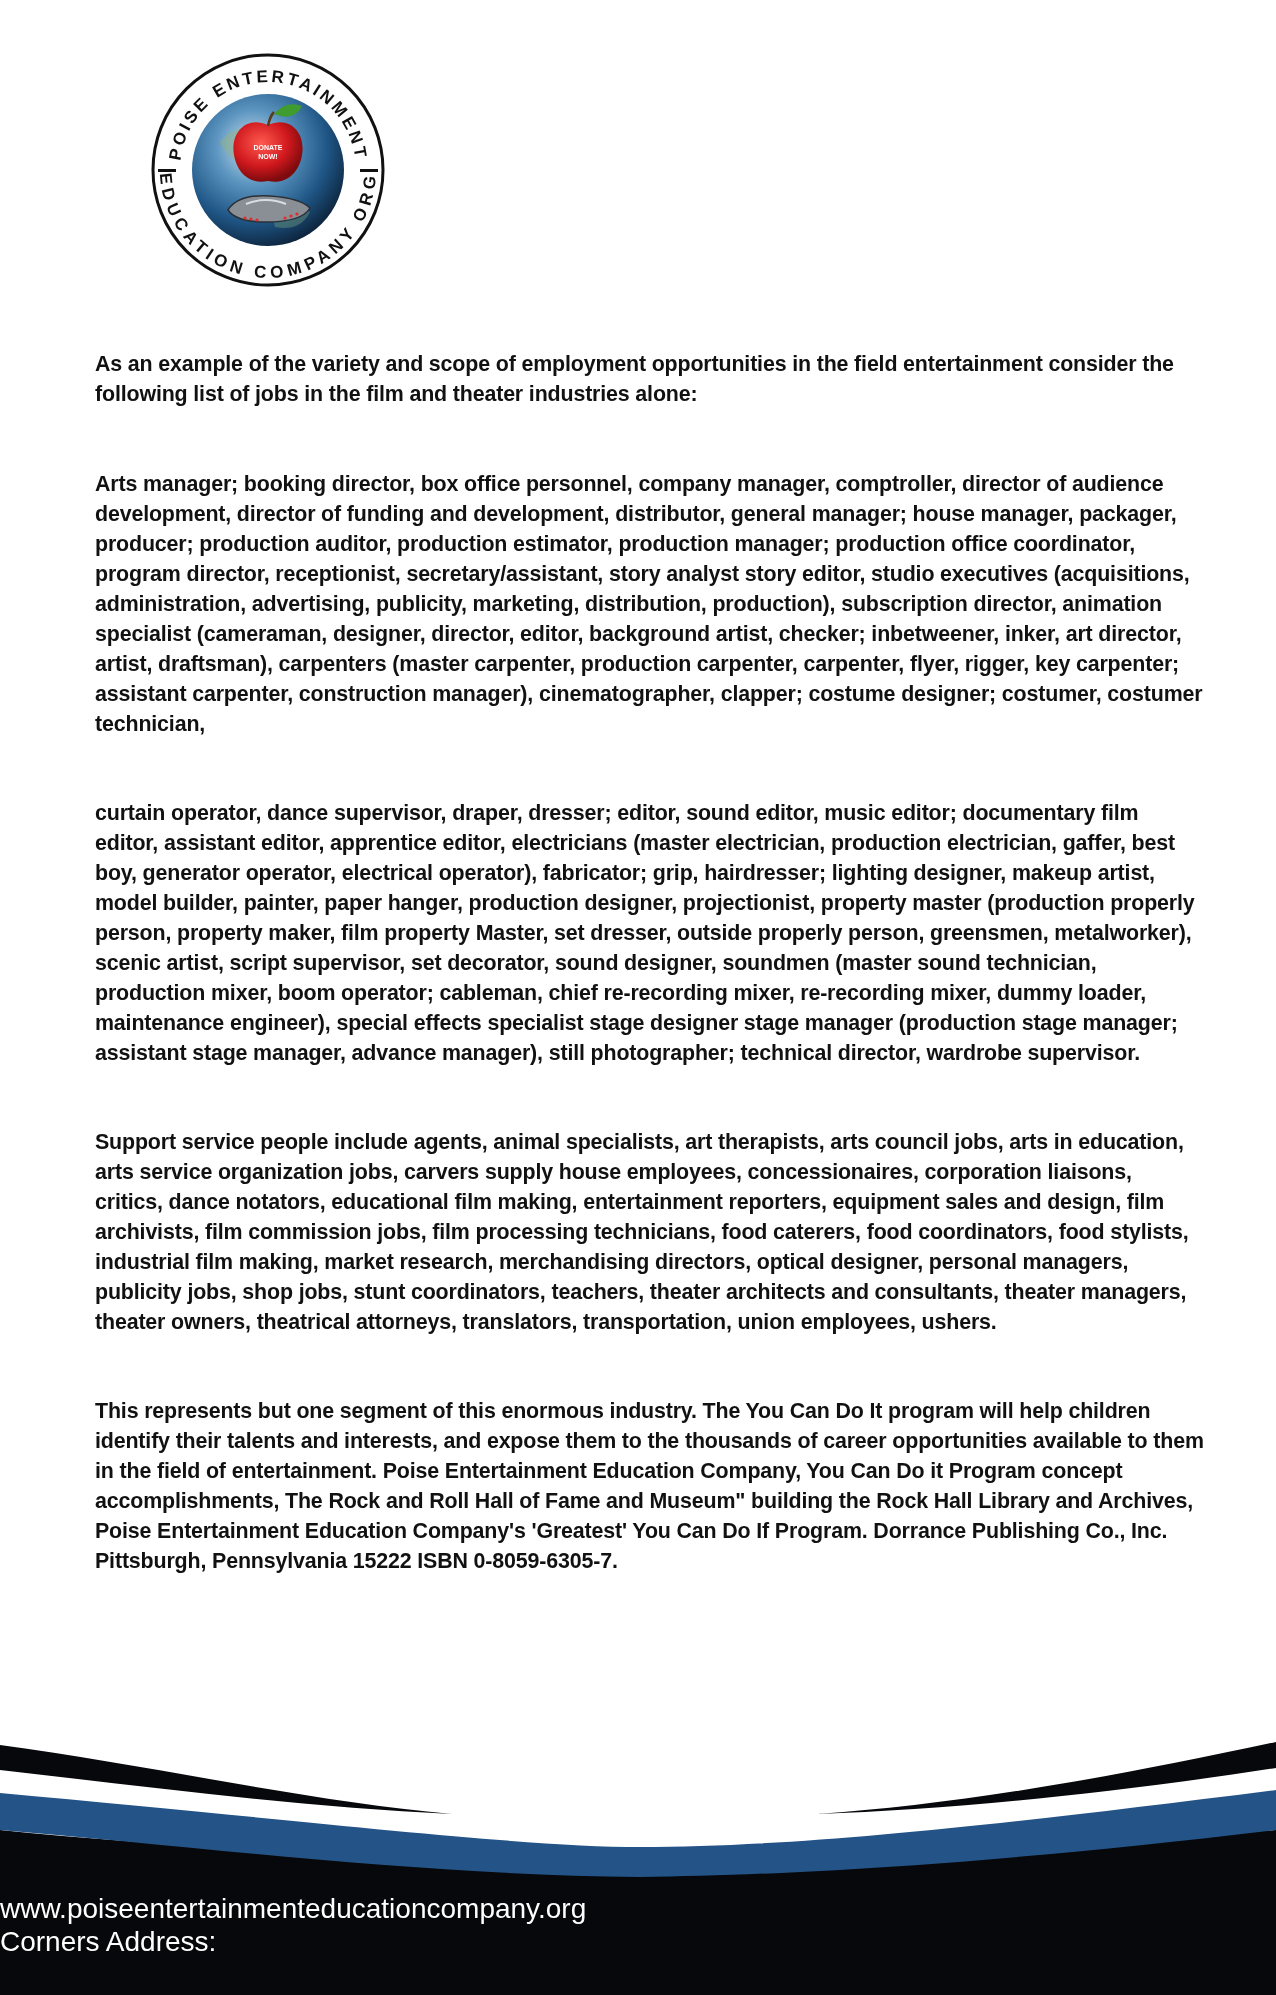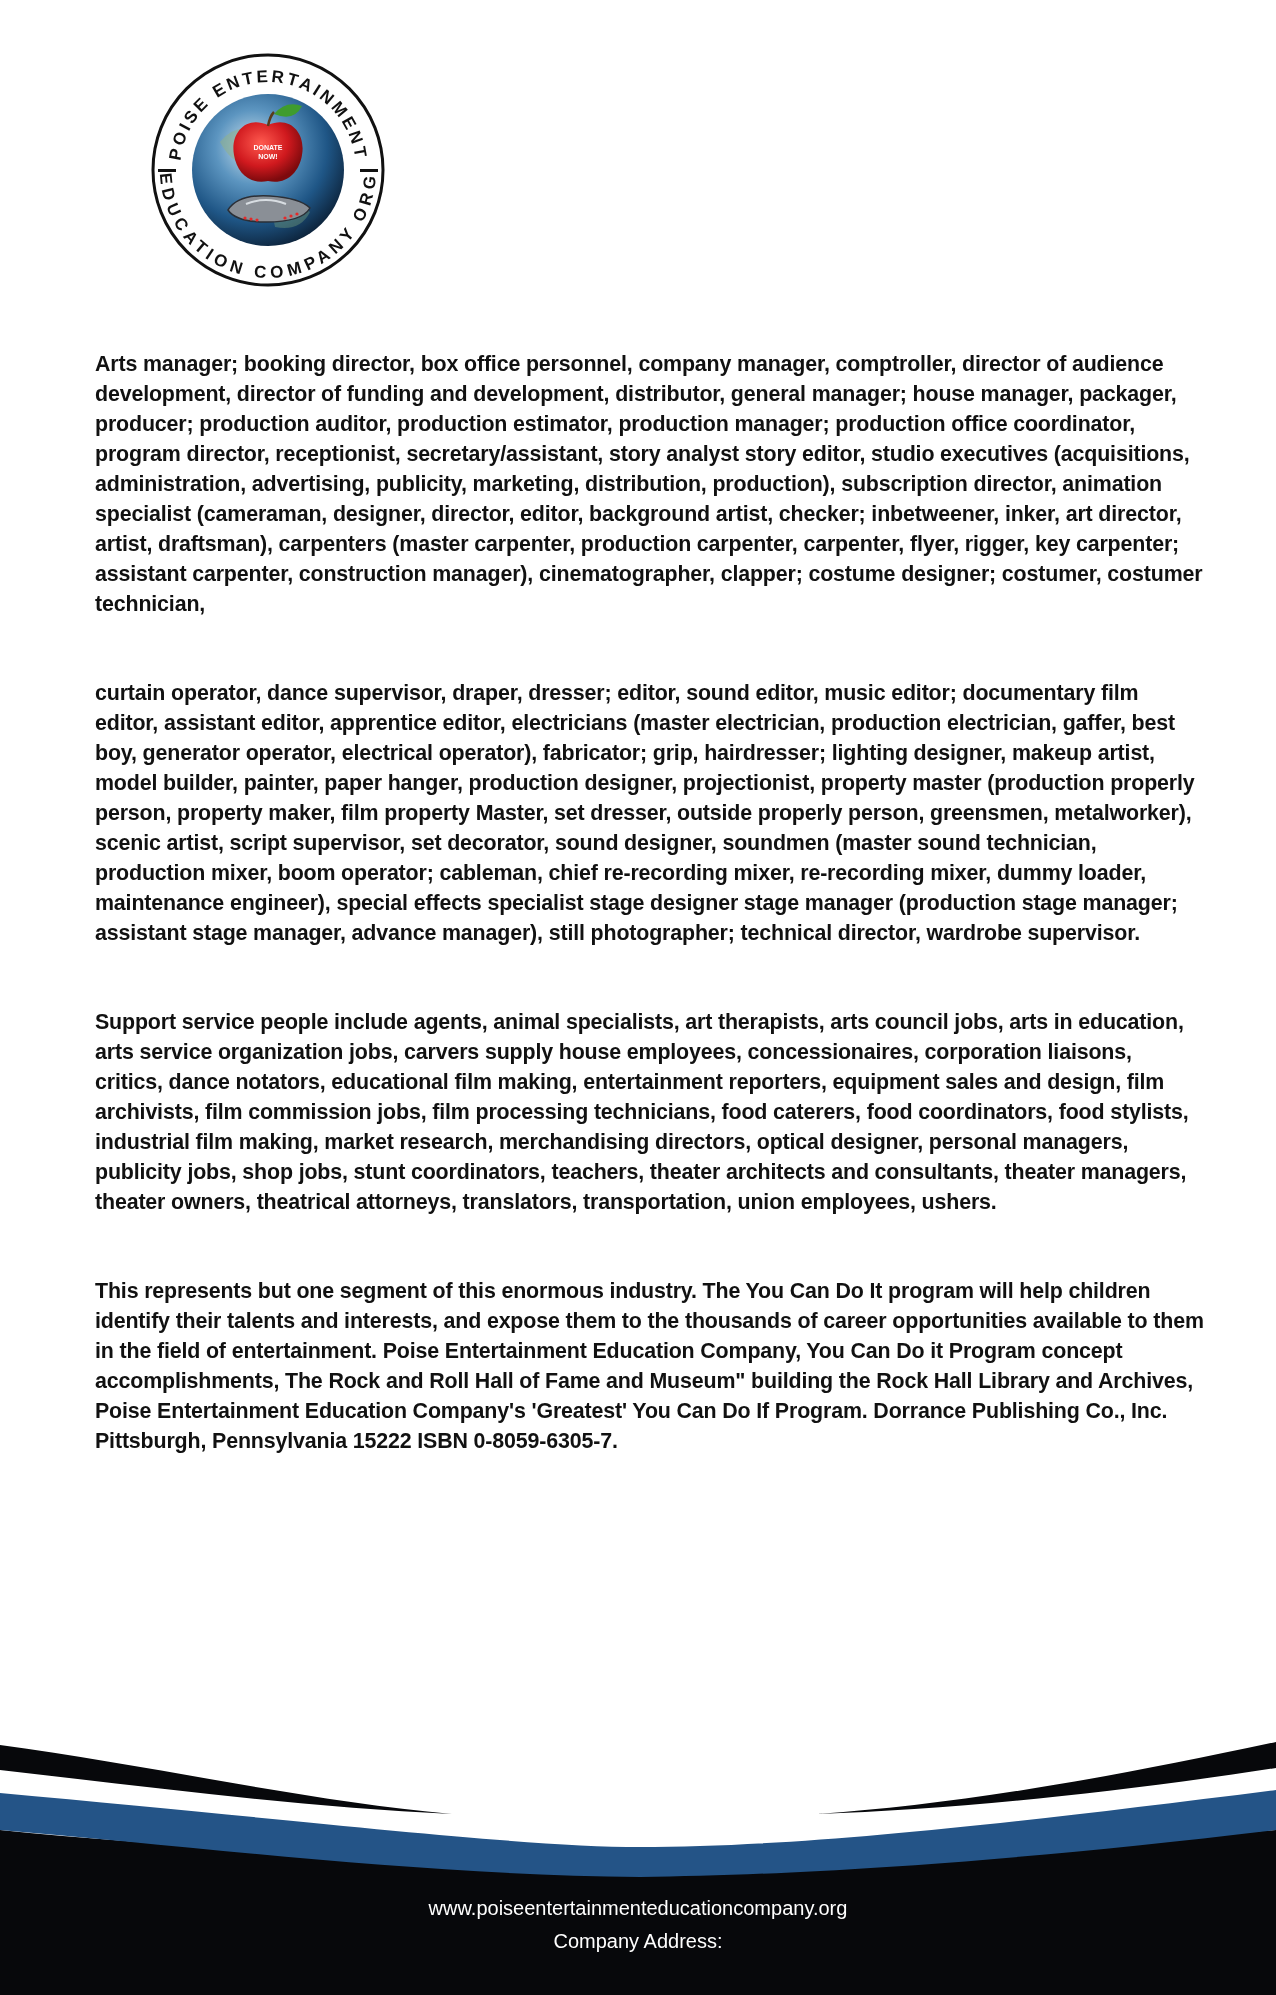--- a/index.html
+++ b/index.html
@@ -4,21 +4,21 @@
 <style>
   html, body { margin: 0; padding: 0; background: #ffffff; }
   body { width: 1276px; height: 1995px; position: relative; overflow: hidden; font-family: "Liberation Sans", "DejaVu Sans", sans-serif; }
   .logo { position: absolute; left: 150px; top: 52px; width: 236px; height: 236px; }
   .content { position: absolute; left: 95px; top: 349px; width: 1110px; color: #111111; font-weight: bold; font-size: 21.4px; line-height: 30px; letter-spacing: -0.15px; }
   .content p { margin: 0; }
   .p-intro { margin-bottom: 60px !important; }
   .p-gap { margin-bottom: 59px !important; }
   .p-gap2 { margin-bottom: 59px !important; }
   .footer-shapes { position: absolute; left: 0; top: 1735px; width: 1276px; height: 260px; }
-  .footer-text { position: absolute; left: 0; top: 1892px; width: 1276px; text-align: center; color: #ffffff; font-size: 20px; line-height: 33px; font-weight: normal; }
+  .footer-text { position: absolute; left: 0; top: 1892px; width: 1276px; color: #ffffff; font-size: 28px; line-height: 33px; font-weight: normal; }
   .footer-text div { white-space: nowrap; }
 </style>
 </head>
 <body>
 
 <div class="logo">
   <svg width="236" height="236" viewBox="0 0 236 236">
     <defs>
       <radialGradient id="globe" cx="40%" cy="35%" r="70%">
         <stop offset="0%" stop-color="#cfe3ee"></stop>
@@ -61,33 +61,34 @@
         <circle cx="101" cy="167" r="1.6"></circle>
         <circle cx="107" cy="168" r="1.6"></circle>
       <circle cx="135" cy="166" r="1.6"></circle>
         <circle cx="141" cy="164" r="1.6"></circle>
         <circle cx="147" cy="162" r="1.6"></circle>
     </g>
   </svg>
 </div>
 
 <div class="content">
+  <p class="p-intro">As an example of the variety and scope of employment opportunities in the field entertainment consider the following list of jobs in the film and theater industries alone:</p>
   <p class="p-gap">Arts manager; booking director, box office personnel, company manager, comptroller, director of audience development, director of funding and development, distributor, general manager; house manager, packager, producer; production auditor, production estimator, production manager; production office coordinator, program director, receptionist, secretary/assistant, story analyst story editor, studio executives (acquisitions, administration, advertising, publicity, marketing, distribution, production), subscription director, animation specialist (cameraman, designer, director, editor, background artist, checker; inbetweener, inker, art director, artist, draftsman), carpenters (master carpenter, production carpenter, carpenter, flyer, rigger, key carpenter; assistant carpenter, construction manager), cinematographer, clapper; costume designer; costumer, costumer technician,</p>
   <p class="p-gap">curtain operator, dance supervisor, draper, dresser; editor, sound editor, music editor; documentary film editor, assistant editor, apprentice editor, electricians (master electrician, production electrician, gaffer, best boy, generator operator, electrical operator), fabricator; grip, hairdresser; lighting designer, makeup artist, model builder, painter, paper hanger, production designer, projectionist, property master (production properly person, property maker, film property Master, set dresser, outside properly person, greensmen, metalworker), scenic artist, script supervisor, set decorator, sound designer, soundmen (master sound technician, production mixer, boom operator; cableman, chief re-recording mixer, re-recording mixer, dummy loader, maintenance engineer), special effects specialist stage designer stage manager (production stage manager; assistant stage manager, advance manager), still photographer; technical director, wardrobe supervisor.</p>
   <p class="p-gap2">Support service people include agents, animal specialists, art therapists, arts council jobs, arts in education, arts service organization jobs, carvers supply house employees, concessionaires, corporation liaisons, critics, dance notators,  educational film making, entertainment reporters, equipment sales and design, film archivists, film commission jobs, film processing technicians, food caterers, food coordinators, food stylists, industrial film making, market research, merchandising directors, optical designer, personal managers, publicity jobs, shop jobs, stunt coordinators, teachers, theater architects and consultants, theater managers, theater owners, theatrical attorneys, translators, transportation, union employees, ushers.</p>
   <p>This represents but one segment of this enormous industry. The You Can Do It program will help children identify their talents and interests, and expose them to the thousands of career opportunities available to them in the field of entertainment. Poise Entertainment Education Company, You Can Do it Program concept accomplishments, The Rock and Roll Hall of Fame and Museum" building the Rock Hall Library and Archives, Poise Entertainment Education Company's 'Greatest' You Can Do If Program. Dorrance Publishing Co., Inc. Pittsburgh, Pennsylvania 15222 ISBN 0-8059-6305-7.</p>
 </div>
 
 <svg class="footer-shapes" viewBox="0 0 1276 260" preserveAspectRatio="none">
 
   <path d="M0 95 C 300 125, 700 140, 1276 95 L1276 260 L0 260 Z" fill="#07080b"></path>
 
   <path d="M0 58 C 300 85, 520 112, 640 112 C 800 112, 1000 90, 1276 55 L1276 95 C 1000 128, 800 140, 640 142 C 420 140, 200 112, 0 95 Z" fill="#245487"></path>
 
   <path d="M0 10 C 150 30, 300 65, 452 79 C 300 72, 150 52, 0 35 Z" fill="#07080b"></path>
 
   <path d="M1276 7 C 1100 45, 950 70, 817 79 C 950 74, 1100 60, 1276 33 Z" fill="#07080b"></path>
 </svg>
 
 <div class="footer-text">
   <div>www.poiseentertainmenteducationcompany.org</div>
-  <div>Company Address:</div>
+  <div>Corners Address:</div>
 </div>
 
 </body></html>

